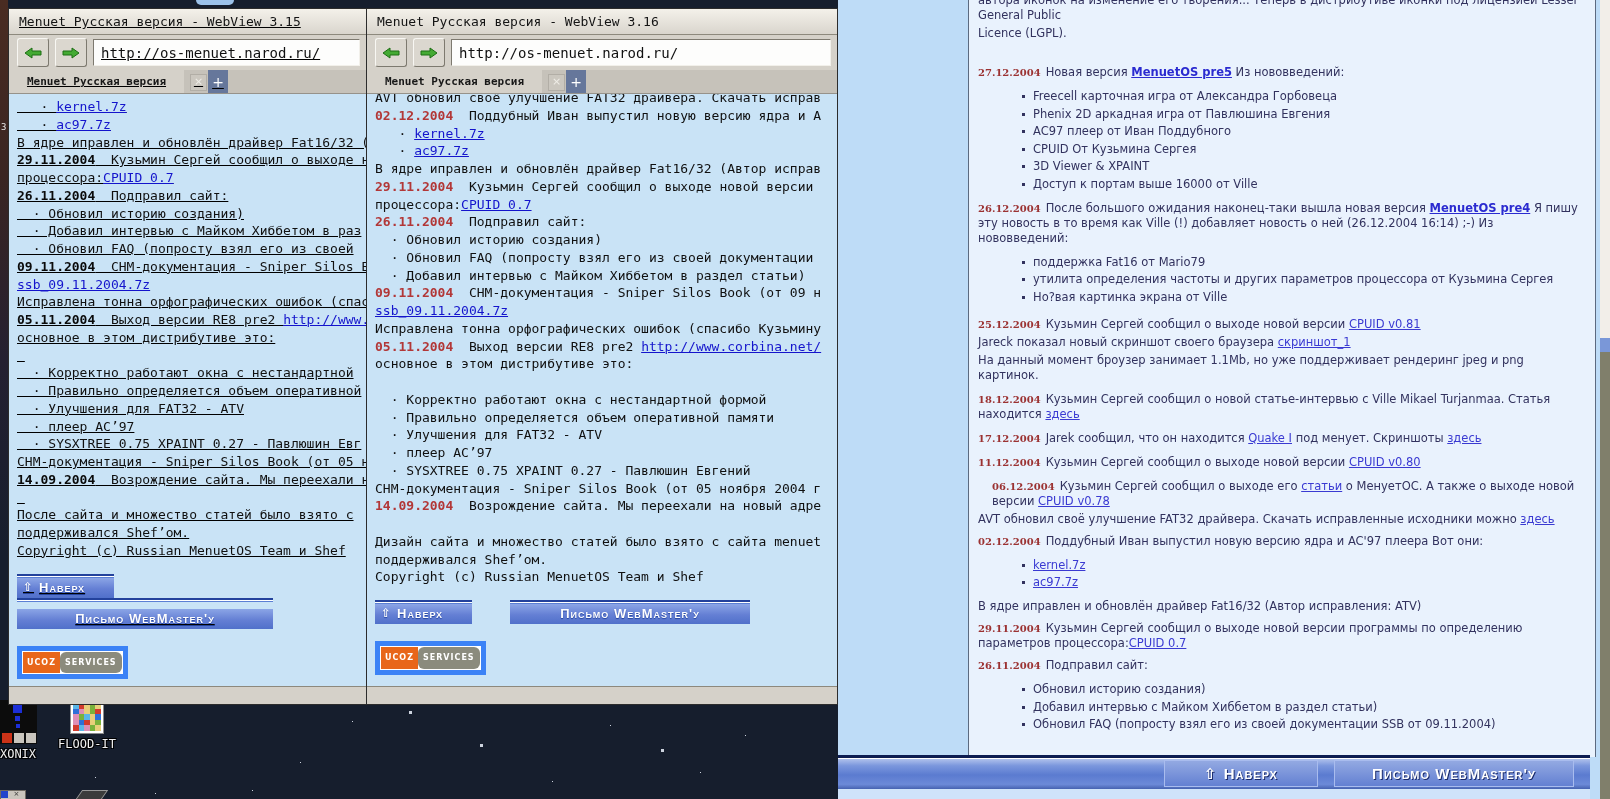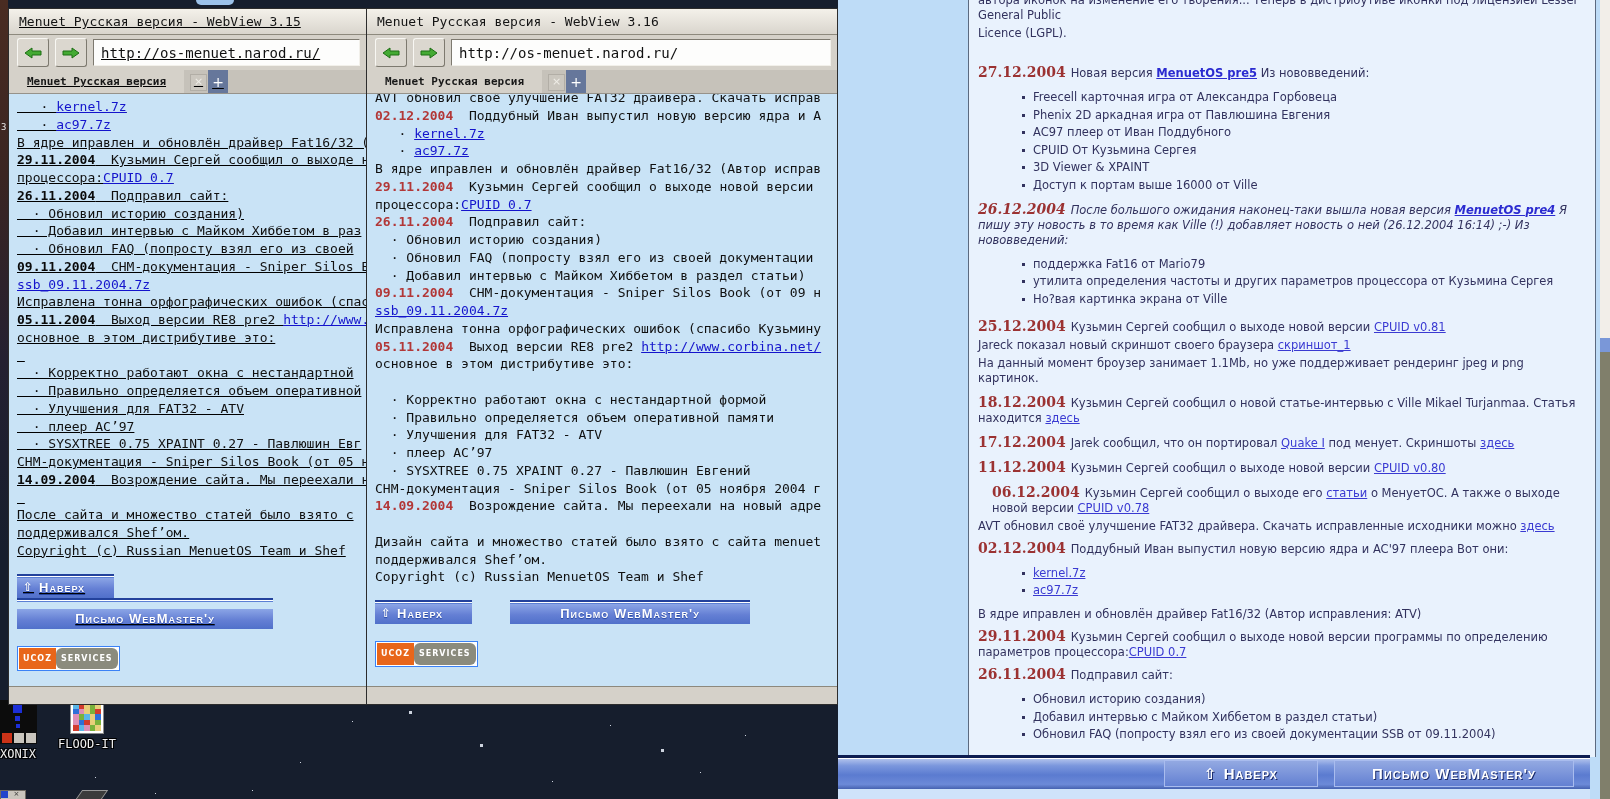--- a/index.html
+++ b/index.html
@@ -65,34 +65,34 @@
   .wv-rule{height:4px;background:linear-gradient(180deg,#23429c 0,#23429c 2px,#ffffff 2px,#ffffff 3px,#5b7fd4 3px);}
   .wv-btn{height:20px;background:linear-gradient(180deg,#8ba5e6 0%,#647fd4 55%,#5070ca 100%);
     color:#fff;font-family:"Liberation Sans","DejaVu Sans",sans-serif;font-variant:small-caps;
     font-weight:bold;font-size:13px;letter-spacing:1px;display:flex;align-items:center;
     text-shadow:0 1px 1px #23429c;}
   .wv-btn .up-ic{font-size:12px;margin:0 5px 0 6px;}
   .btn-top{width:97px;}
   .btn-mail{width:256px;justify-content:center;margin-top:7px;}
   .win-mid .btn-mail{width:240px;margin-top:0;}
   .mid-btn-gap{width:38px;}
-  .ucoz{margin-top:17px;display:inline-flex;border:1px solid #3b82f6;background:#fff;
+  .ucoz{margin-top:17px;display:inline-flex;border:5px solid #3b82f6;background:#fff;
     padding:1px;font-size:8px;font-weight:bold;letter-spacing:1px;color:#fff;
     font-family:"DejaVu Sans",sans-serif;}
   .ucoz .u1{background:#e8661a;padding:2px 4px;}
   .ucoz .u2{background:#8b8b7d;padding:2px 5px;border-radius:6px;}
   
   .right-panel{position:absolute;left:838px;top:0;width:762px;height:799px;background:#bedcf7;}
   .page-content{position:absolute;left:130px;top:0;width:628px;height:757px;box-sizing:border-box;
     background:#e9f2fd;border-left:1px solid #5c6a80;border-right:1px solid #5c6a80;
     padding:0 14px 0 9px;overflow:hidden;font-size:11.5px;line-height:15px;color:#32325e;}
   .rline{margin-top:3px;}
   .rline.clip{margin-top:-7px;}
   .rdate{font-family:"DejaVu Serif","Liberation Serif",serif;font-weight:bold;
-    font-size:14px;color:#9b3232;margin-right:5px;}
+    font-size:10px;color:#9b3232;margin-right:5px;}
   .seg-rl{color:#3a3ad2;text-decoration:underline;}
   .seg-rlb{color:#2b2bd0;font-weight:bold;text-decoration:underline;}
   .rbullets{margin:9px 0 9px 42px;padding:0;list-style:none;}
   .rbullets li{position:relative;padding-left:13px;margin-top:2.5px;}
   .rbullets li::before{content:"";position:absolute;left:2px;top:6px;width:3px;height:3px;
     background:#32325e;}
   .page-footer{position:absolute;left:0;top:755px;width:752px;height:34px;box-sizing:border-box;
     border-top:3px solid #0d1d52;
     background:linear-gradient(180deg,#b7c7ee 0%,#7b97dd 25%,#5b7bd0 55%,#6c8ad8 85%,#4662b0 100%);
     box-shadow:inset 0 1px 0 #ffffff;display:flex;align-items:center;justify-content:flex-end;
@@ -316,31 +316,31 @@
         <div class="rline"><span class="seg-rp">Licence (LGPL).</span></div>
         <div class="rline" style="margin-top: 24px;"><span class="rdate">27.12.2004</span><span class="seg-rp">Новая версия </span><span class="seg-rlb">MenuetOS pre5</span><span class="seg-rp"> Из нововведений:</span></div>
         <ul class="rbullets">
           <li><span class="seg-rp">Freecell карточная игра от Александра Горбовеца</span></li>
           <li><span class="seg-rp">Phenix 2D аркадная игра от Павлюшина Евгения</span></li>
           <li><span class="seg-rp">AC97 плеер от Иван Поддубного</span></li>
           <li><span class="seg-rp">CPUID От Кузьмина Сергея</span></li>
           <li><span class="seg-rp">3D Viewer &amp; XPAINT</span></li>
           <li><span class="seg-rp">Доступ к портам выше 16000 от Ville</span></li>
         </ul>
-        <div class="rline" style=" font-style: italic;"><span class="rdate">26.12.2004</span><span class="seg-rp">После большого ожидания наконец-таки вышла новая версия </span><span class="seg-rlb">MenuetOS pre4</span><span class="seg-rp"> Я пишу эту новость в то время как Ville (!) добавляет новость о ней (26.12.2004 16:14) ;-) Из нововведений:</span></div>
+        <div class="rline" style=""><span class="rdate">26.12.2004</span><span class="seg-rp">После большого ожидания наконец-таки вышла новая версия </span><span class="seg-rlb">MenuetOS pre4</span><span class="seg-rp"> Я пишу эту новость в то время как Ville (!) добавляет новость о ней (26.12.2004 16:14) ;-) Из нововведений:</span></div>
         <ul class="rbullets">
           <li><span class="seg-rp">поддержка Fat16 от Mario79</span></li>
           <li><span class="seg-rp">утилита определения частоты и других параметров процессора от Кузьмина Сергея</span></li>
           <li><span class="seg-rp">Но?вая картинка экрана от Ville</span></li>
         </ul>
         <div class="rline" style="margin-top: 12px;"><span class="rdate">25.12.2004</span><span class="seg-rp">Кузьмин Сергей сообщил о выходе новой версии </span><span class="seg-rl">CPUID v0.81</span></div>
         <div class="rline"><span class="seg-rp">Jareck показал новый скриншот своего браузера </span><span class="seg-rl">скриншот_1</span></div>
         <div class="rline"><span class="seg-rp">На данный момент броузер занимает 1.1Mb, но уже поддерживает рендеринг jpeg и png картинок.</span></div>
         <div class="rline" style="margin-top: 9px;"><span class="rdate">18.12.2004</span><span class="seg-rp">Кузьмин Сергей сообщил о новой статье-интервью с Ville Mikael Turjanmaa. Статья находится </span><span class="seg-rl">здесь</span></div>
-        <div class="rline" style="margin-top: 9px;"><span class="rdate">17.12.2004</span><span class="seg-rp">Jarek сообщил, что он портировал </span><span class="seg-rl">Quake I</span><span class="seg-rp"> под менует. Скриншоты </span><span class="seg-rl">здесь</span></div>
+        <div class="rline" style="margin-top: 9px;"><span class="rdate">17.12.2004</span><span class="seg-rp">Jarek сообщил, что он находится </span><span class="seg-rl">Quake I</span><span class="seg-rp"> под менует. Скриншоты </span><span class="seg-rl">здесь</span></div>
         <div class="rline" style="margin-top: 9px;"><span class="rdate">11.12.2004</span><span class="seg-rp">Кузьмин Сергей сообщил о выходе новой версии </span><span class="seg-rl">CPUID v0.80</span></div>
         <div class="rline" style="margin-top: 9px; margin-left: 14px;"><span class="rdate">06.12.2004</span><span class="seg-rp">Кузьмин Сергей сообщил о выходе его </span><span class="seg-rl">статьи</span><span class="seg-rp"> о МенуетОС. А также о выходе новой версии </span><span class="seg-rl">CPUID v0.78</span></div>
         <div class="rline"><span class="seg-rp">AVT обновил своё улучшение FAT32 драйвера. Скачать исправленные исходники можно </span><span class="seg-rl">здесь</span></div>
         <div class="rline" style="margin-top: 7px;"><span class="rdate">02.12.2004</span><span class="seg-rp">Поддубный Иван выпустил новую версию ядра и AC'97 плеера Вот они:</span></div>
         <ul class="rbullets">
           <li><span class="seg-rl">kernel.7z</span></li>
           <li><span class="seg-rl">ac97.7z</span></li>
         </ul>
         <div class="rline" style="margin-top: 5px;"><span class="seg-rp">В ядре иправлен и обновлён драйвер Fat16/32 (Автор исправления: ATV)</span></div>
         <div class="rline" style="margin-top: 7px;"><span class="rdate">29.11.2004</span><span class="seg-rp">Кузьмин Сергей сообщил о выходе новой версии программы по определению параметров процессора:</span><span class="seg-rl">CPUID 0.7</span></div>

